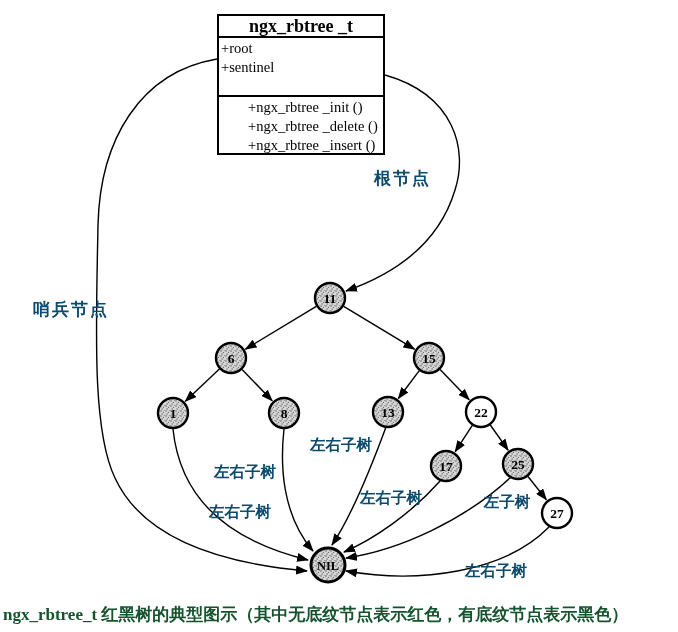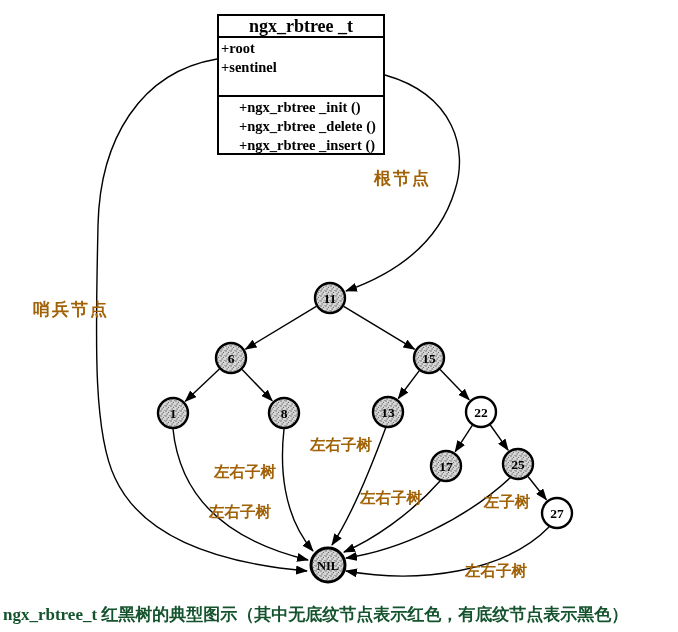--- a/index.html
+++ b/index.html
@@ -11,25 +11,25 @@
   
   .class-box{
     position:absolute;left:217px;top:14px;width:168px;height:141px;
     border:2px solid #000;box-sizing:border-box;background:#fff;
   }
   .class-box .title{
     height:20px;border-bottom:2px solid #000;text-align:center;
     font-weight:bold;font-size:18px;line-height:20px;
   }
   .class-box .fields{height:59px;border-bottom:2px solid #000;padding:1px 0 0 2px;box-sizing:border-box;}
-  .class-box .methods{padding:1px 0 0 20px;}
-  .class-box .row{font-size:14.5px;font-weight:bold;line-height:19px;white-space:pre;}
+  .class-box .methods{padding:1px 0 0 20px;margin-left:9px;}
+  .class-box .row{font-size:14.5px;font-weight:normal;line-height:19px;white-space:pre;}
   
   .cn-label{
-    position:absolute;color:#a16207;font-weight:bold;
+    position:absolute;color:#0c4a6e;font-weight:bold;
     font-size:15.5px;white-space:nowrap;text-align:center;
   }
   .ptr-label{font-size:17px;letter-spacing:2px;}
   .subtree-label{transform:translate(-50%,-50%);}
   .caption{
     position:absolute;left:3px;top:603px;width:674px;
     font-size:17px;font-weight:bold;color:#14532d;white-space:nowrap;
   }
   .node-text{font-family:"Liberation Serif","DejaVu Serif",serif;font-weight:bold;}
 </style>

